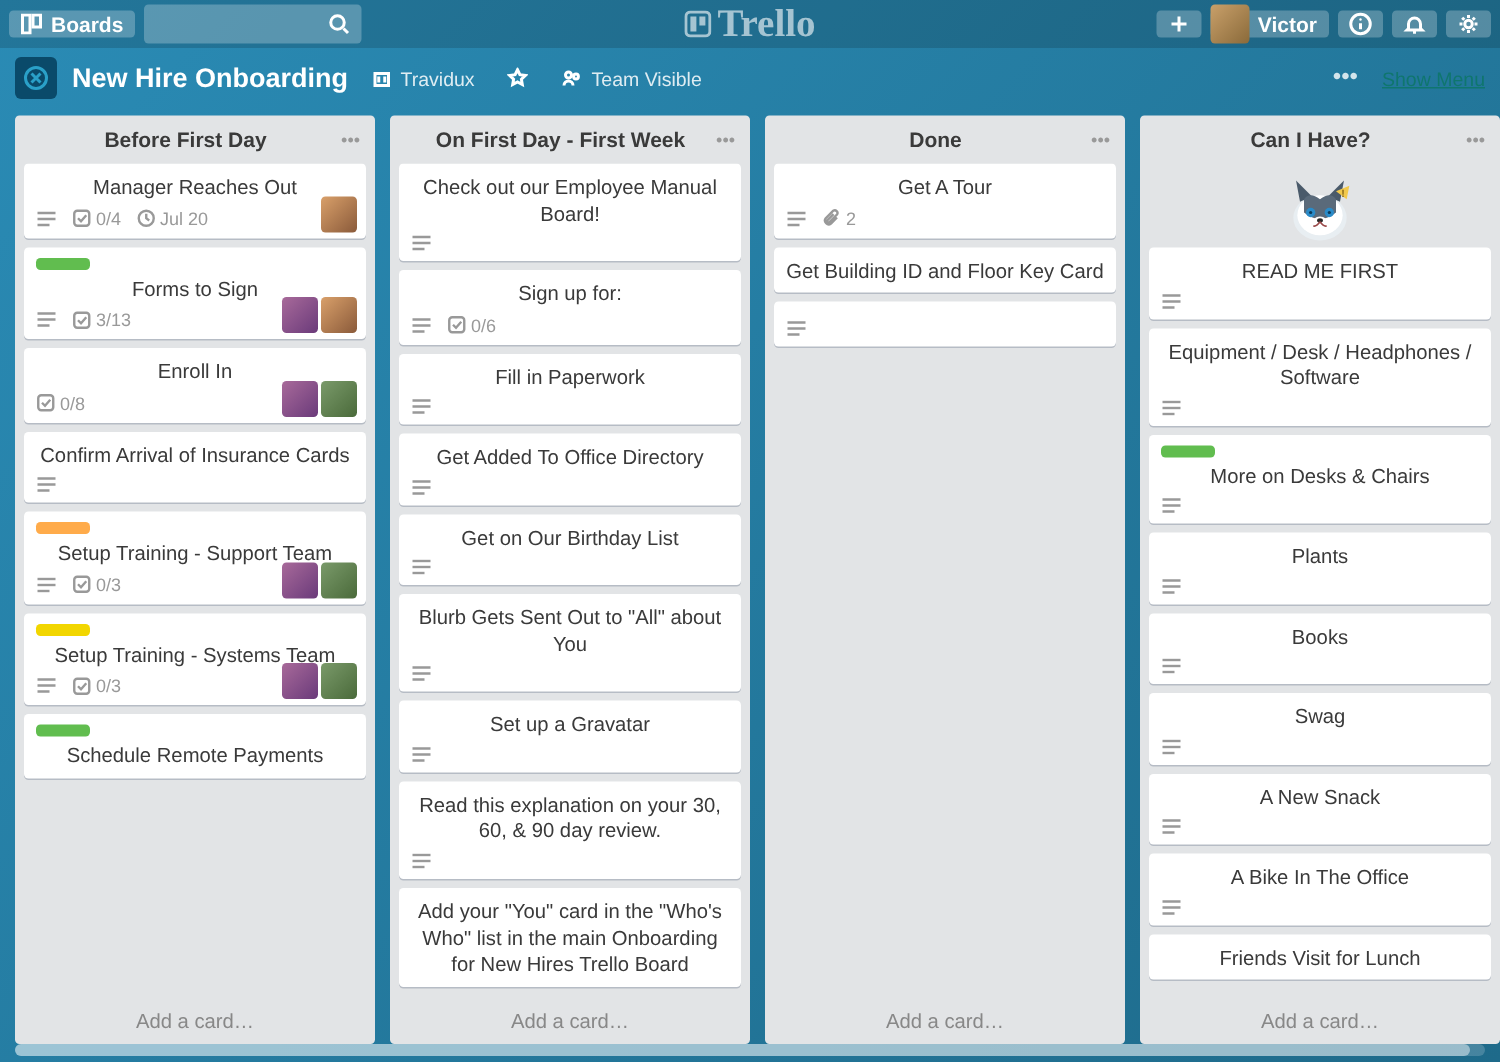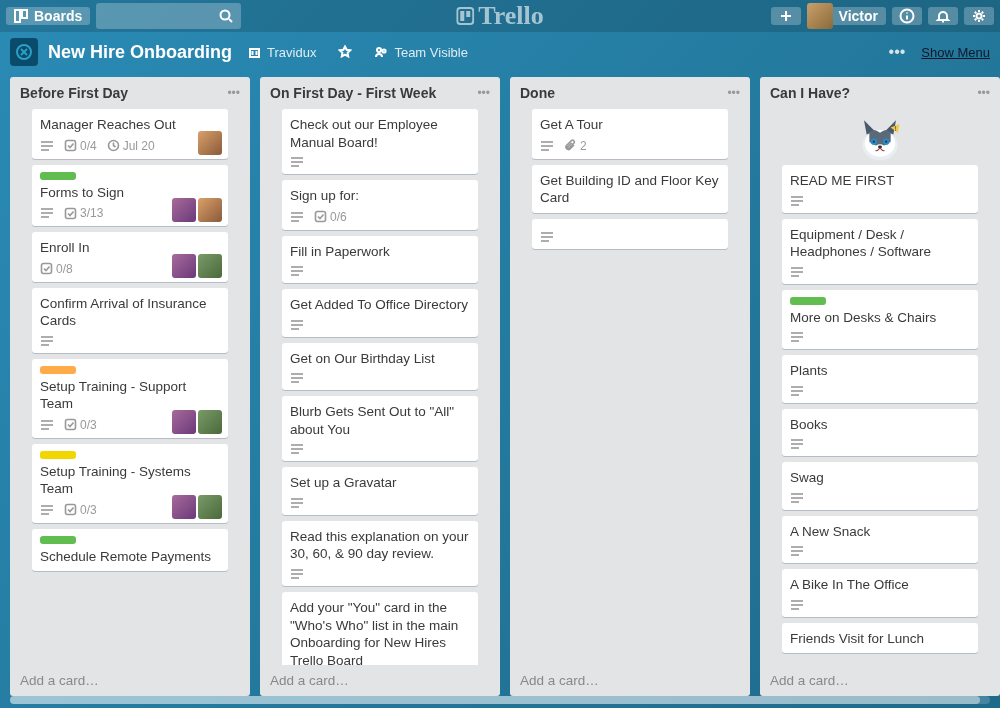--- a/index.html
+++ b/index.html
@@ -43,38 +43,38 @@
   }
   .board-icon {
     width:28px; height:28px; border-radius:4px; background:#0a4a6a;
     display:flex; align-items:center; justify-content:center;
   }
   .board-title { font-size:18px; font-weight:700; }
   .boardbar .meta { font-size:13px; color:rgba(255,255,255,0.85);
     display:flex; align-items:center; gap:6px; padding:4px 6px;
     cursor:pointer; border-radius:3px;}
   .boardbar .spacer{flex:1;}
-  .show-menu { color:#0f172a; font-size:13px; text-decoration:underline; cursor:pointer;}
+  .show-menu { color:#0f766e; font-size:13px; text-decoration:underline; cursor:pointer;}
   .dots { color:rgba(255,255,255,0.8); margin-right:6px;}
   
   .board {
     display:flex; gap:10px; padding:5px 10px 0 10px;
     height: calc(708px - 32px - 40px - 12px);
-    overflow-x:auto; overflow-y:hidden;
+    overflow-x:auto; overflow-y:hidden;text-align:center;
   }
   .list {
     background:#e2e4e6; border-radius:3px; width:240px; flex:0 0 240px;
     display:flex; flex-direction:column; max-height:100%;
   }
   .list-header {
     padding:8px 10px; display:flex; align-items:center;
   }
   .list-title { font-size:14px; font-weight:600; color:#3a3a3a; flex:1;}
   .list-menu { color:#999; cursor:pointer; font-size:12px;}
-  .cards { padding:0 22px; overflow-y:auto; flex:1;}
+  .cards { padding:0 6px; overflow-y:auto; flex:1;}
   .card {
     background:#fff; border-radius:3px; margin-bottom:6px;
     padding:7px 8px 6px 8px; font-size:13.5px; color:#3a3a3a;
     box-shadow:0 1px 0 rgba(9,30,66,.2); cursor:pointer;
     position:relative;
   }
   .card .title { line-height:1.3; }
   .labels { display:flex; gap:4px; margin-bottom:4px;}
   .label { width:36px; height:8px; border-radius:3px;}
   .label.green{background:#61bd4f;} .label.yellow{background:#f2d600;}

